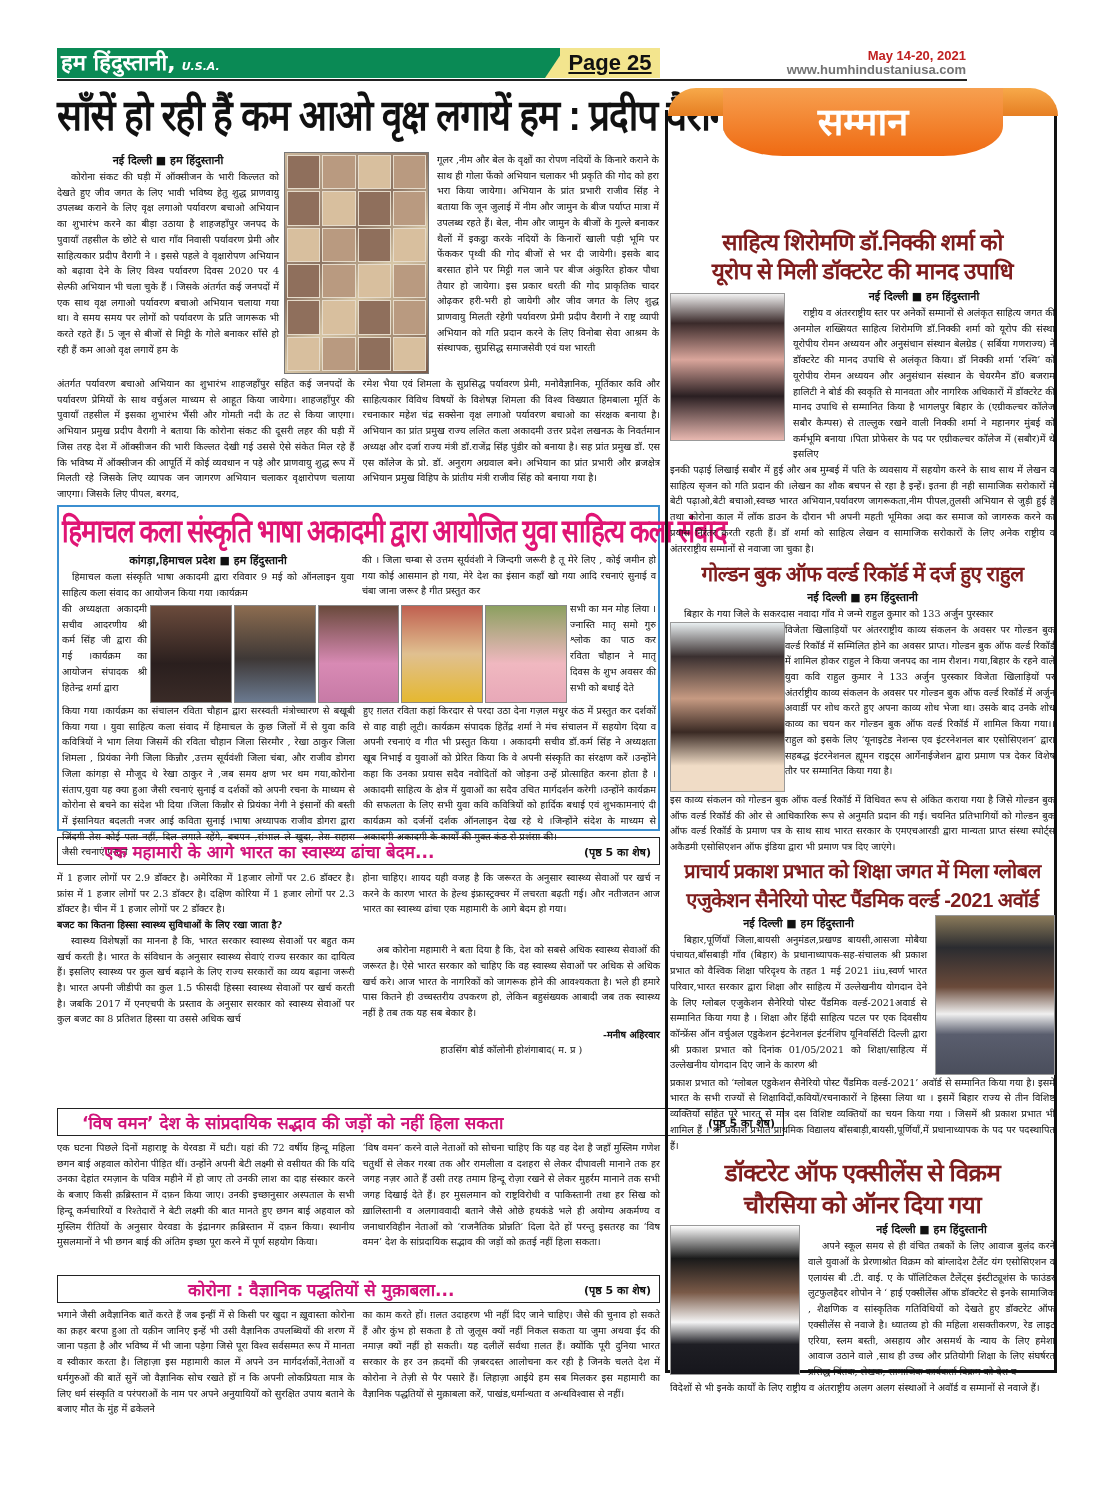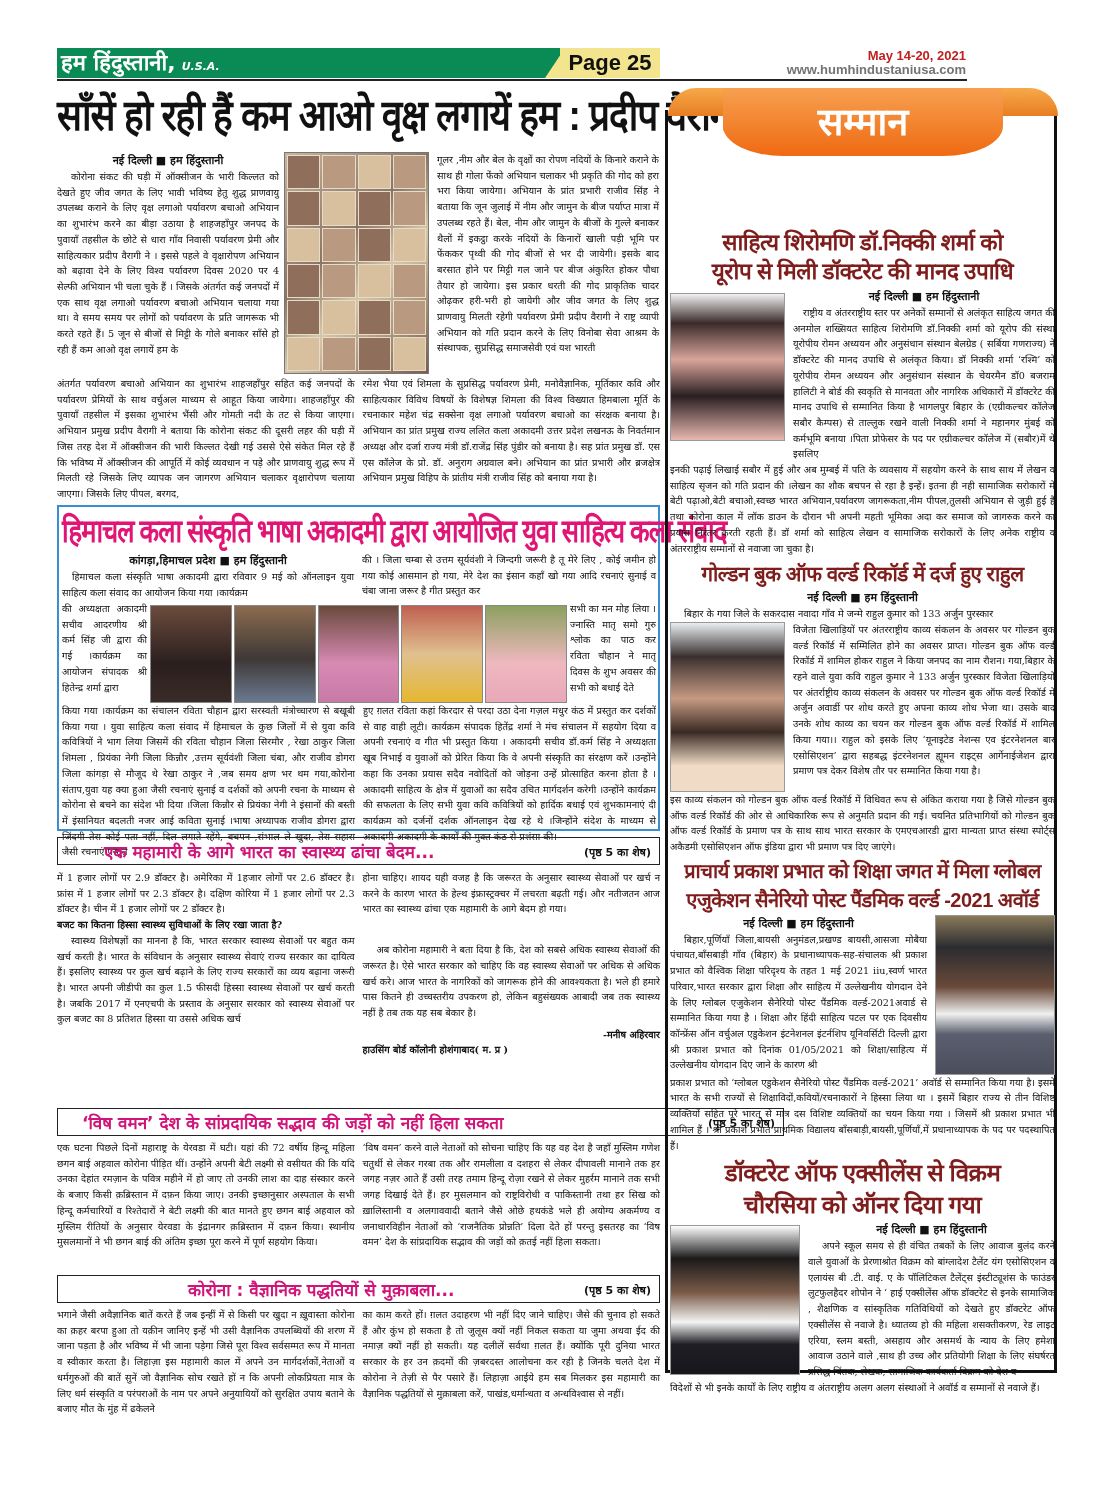--- a/index.html
+++ b/index.html
@@ -1,20 +1,20 @@
 <!DOCTYPE html>
 <html><head>
 <meta charset="utf-8">
 <style>
   * { box-sizing: border-box; margin: 0; padding: 0; }
   body { width: 1118px; height: 1490px; background: #fff; font-family: "DejaVu Serif", serif; color: #111; position: relative; overflow: hidden; }
   .abs { position: absolute; }
   .masthead { left: 57px; top: 48px; width: 506px; height: 30px; background: #0a8a55; color: #fff; font-family: "DejaVu Sans", sans-serif; font-weight: bold; font-size: 22px; line-height: 30px; padding-left: 4px; }
   .masthead .usa { font-style: italic; font-size: 11px; margin-left: 6px; }
-  .pagebox { left: 560px; top: 48px; width: 100px; height: 30px; background: #f3e58e; font-family: "Liberation Sans", sans-serif; font-weight: bold; font-size: 22px; line-height: 30px; text-align: center; }
+  .pagebox { left: 560px; top: 48px; width: 100px; height: 30px; background: #f3e58e; font-family: "Liberation Sans", sans-serif; font-weight: bold; font-size: 22px; line-height: 30px; text-align: center; text-decoration: underline; }
   .pagewedge { left: 545px; top: 48px; width: 0; height: 0; border-bottom: 30px solid #f3e58e; border-left: 20px solid transparent; }
   .date { right: 152px; top: 48px; color: #c02020; font-family: "Liberation Sans", sans-serif; font-weight: bold; font-size: 13px; text-align: right; }
   .site { right: 152px; top: 62px; color: #737373; font-family: "Liberation Sans", sans-serif; font-weight: bold; font-size: 13px; text-align: right; }
   .topline { left: 57px; top: 79px; width: 910px; height: 2px; background: #222; }
   .main-headline { left: 57px; top: 84px; width: 600px; font-family: "Liberation Sans", sans-serif; font-weight: bold; font-size: 37px; letter-spacing: -1px; white-space: nowrap; transform: scaleY(1.15); transform-origin: top left; }
   .dateline { font-weight: bold; font-size: 11px; text-align: center; margin-bottom: 2px; font-family: "DejaVu Sans", sans-serif; }
   .body-text { font-size: 9.6px; line-height: 15.7px; text-align: justify; }
   .photo-collage { left: 284px; top: 152px; width: 145px; height: 222px; background: linear-gradient(135deg,#c9b59a,#8c7463 40%,#d7c7a7 60%,#7a5b4a); border: 1px solid #777; display: grid; grid-template-columns: repeat(4,1fr); grid-template-rows: repeat(6,1fr); gap: 2px; padding: 2px; }
   .photo-collage div { background: #b99a80; border: 1px solid #e6dccc; }
   .photo-collage div:nth-child(odd) { background: #8f6f5c; }
@@ -128,21 +128,21 @@
   <div class="two-col">
     <div>
       <div class="body-text">में 1 हजार लोगों पर 2.9 डॉक्टर है। अमेरिका में 1हजार लोगों पर 2.6 डॉक्टर है। फ्रांस में 1 हजार लोगों पर 2.3 डॉक्टर है। दक्षिण कोरिया में 1 हजार लोगों पर 2.3 डॉक्टर है। चीन में 1 हजार लोगों पर 2 डॉक्टर है।</div>
       <div class="body-text" style="font-weight:bold;">बजट का कितना हिस्सा स्वास्थ्य सुविधाओं के लिए रखा जाता है?</div>
       <div class="body-text" style="text-indent:14px;">स्वास्थ्य विशेषज्ञों का मानना है कि, भारत सरकार स्वास्थ्य सेवाओं पर बहुत कम खर्च करती है। भारत के संविधान के अनुसार स्वास्थ्य सेवाएं राज्य सरकार का दायित्व हैं। इसलिए स्वास्थ्य पर कुल खर्च बढ़ाने के लिए राज्य सरकारों का व्यय बढ़ाना जरूरी है। भारत अपनी जीडीपी का कुल 1.5 फीसदी हिस्सा स्वास्थ्य सेवाओं पर खर्च करती है। जबकि 2017 में एनएचपी के प्रस्ताव के अनुसार सरकार को स्वास्थ्य सेवाओं पर कुल बजट का 8 प्रतिशत हिस्सा या उससे अधिक खर्च</div>
     </div>
     <div>
       <div class="body-text">होना चाहिए। शायद यही वजह है कि जरूरत के अनुसार स्वास्थ्य सेवाओं पर खर्च न करने के कारण भारत के हेल्थ इंफ्रास्ट्रक्चर में लचरता बढ़ती गई। और नतीजतन आज भारत का स्वास्थ्य ढांचा एक महामारी के आगे बेदम हो गया।</div>
       <div class="body-text" style="text-indent:14px;margin-top:25px;">अब कोरोना महामारी ने बता दिया है कि, देश को सबसे अधिक स्वास्थ्य सेवाओं की जरूरत है। ऐसे भारत सरकार को चाहिए कि वह स्वास्थ्य सेवाओं पर अधिक से अधिक खर्च करे। आज भारत के नागरिकों को जागरूक होने की आवश्यकता है। भले ही हमारे पास कितने ही उच्चस्तरीय उपकरण हो, लेकिन बहुसंख्यक आबादी जब तक स्वास्थ्य नहीं है तब तक यह सब बेकार है।</div>
       <div class="body-text" style="text-align:right; font-weight:bold; margin-top:6px;">-मनीष अहिरवार</div>
-      <div class="body-text" style="text-align:left; font-weight:bold;">हाउसिंग बोर्ड कॉलोनी होशंगाबाद( म. प्र )</div>
+      <div class="body-text" style="text-align:center; font-weight:normal;">हाउसिंग बोर्ड कॉलोनी होशंगाबाद( म. प्र )</div>
     </div>
   </div>
 </div>
 
 <div class="abs banner-box" style="left:57px; top:1108px; width:727px;">
   <span class="banner-title" style="padding-left:24px;">‘विष वमन’ देश के सांप्रदायिक सद्भाव की जड़ों को नहीं हिला सकता</span>
   <span class="banner-note">(पृष्ठ 5 का शेष)</span>
 </div>
 <div class="abs" style="left:57px; top:1140px; width:603px;">
   <div class="two-col">
@@ -178,21 +178,21 @@
     <div>
       <div class="dateline">नई दिल्ली ■ हम हिंदुस्तानी</div>
       <div class="body-text" style="text-indent:10px;">राष्ट्रीय व अंतरराष्ट्रीय स्तर पर अनेकों सम्मानों से अलंकृत साहित्य जगत की अनमोल शख्सियत साहित्य शिरोमणि डॉ.निक्की शर्मा को यूरोप की संस्था यूरोपीय रोमन अध्ययन और अनुसंधान संस्थान बेलग्रेड ( सर्बिया गणराज्य) ने डॉक्टरेट की मानद उपाधि से अलंकृत किया। डॉ निक्की शर्मा ‘रश्मि’ को यूरोपीय रोमन अध्ययन और अनुसंधान संस्थान के चेयरमैन डॉ0 बजराम हालिटी ने बोर्ड की स्वकृति से मानवता और नागरिक अधिकारों में डॉक्टरेट की मानद उपाधि से सम्मानित किया है भागलपुर बिहार के (एग्रीकल्चर कॉलेज सबौर कैम्पस) से ताल्लुक रखने वाली निक्की शर्मा ने महानगर मुंबई को कर्मभूमि बनाया ।पिता प्रोफेसर के पद पर एग्रीकल्चर कॉलेज में (सबौर)में थे इसलिए</div>
     </div>
   </div>
   <div class="body-text">इनकी पढ़ाई लिखाई सबौर में हुई और अब मुम्बई में पति के व्यवसाय में सहयोग करने के साथ साथ में लेखन व साहित्य सृजन को गति प्रदान की ।लेखन का शौक बचपन से रहा है इन्हें। इतना ही नही सामाजिक सरोकारों में बेटी पढ़ाओ,बेटी बचाओ,स्वच्छ भारत अभियान,पर्यावरण जागरूकता,नीम पीपल,तुलसी अभियान से जुड़ी हुई हैं तथा कोरोना काल में लॉक डाउन के दौरान भी अपनी महती भूमिका अदा कर समाज को जागरुक करने का प्रयास निरंतर करती रहती हैं। डॉ शर्मा को साहित्य लेखन व सामाजिक सरोकारों के लिए अनेक राष्ट्रीय व अंतरराष्ट्रीय सम्मानों से नवाजा जा चुका है।</div>
 
   <div class="rhead" style="font-size:20.5px; line-height:30px; margin-top:3px;">गोल्डन बुक ऑफ वर्ल्ड रिकॉर्ड में दर्ज हुए राहुल</div>
   <div class="dateline">नई दिल्ली ■ हम हिंदुस्तानी</div>
   <div class="body-text" style="text-indent:14px;">बिहार के गया जिले के सकरदास नवादा गाँव मे जन्मे राहुल कुमार को 133 अर्जुन पुरस्कार</div>
-  <div style="display:flex; gap:8px;">
+  <div style="display:flex; ">
     <div class="photo" style="width:115px; height:170px; flex:none; background:linear-gradient(180deg,#e8eef0 0%,#3a3030 20%,#c69a82 45%,#3a2a24 65%,#f0dcc6 85%);"></div>
     <div class="body-text">विजेता खिलाड़ियों पर अंतरराष्ट्रीय काव्य संकलन के अवसर पर गोल्डन बुक वर्ल्ड रिकॉर्ड में सम्मिलित होने का अवसर प्राप्त। गोल्डन बुक ऑफ वर्ल्ड रिकॉर्ड में शामिल होकर राहुल ने किया जनपद का नाम रौशन। गया,बिहार के रहने वाले युवा कवि राहुल कुमार ने 133 अर्जुन पुरस्कार विजेता खिलाड़ियों पर अंतर्राष्ट्रीय काव्य संकलन के अवसर पर गोल्डन बुक ऑफ वर्ल्ड रिकॉर्ड में अर्जुन अवार्डी पर शोध करते हुए अपना काव्य शोध भेजा था। उसके बाद उनके शोध काव्य का चयन कर गोल्डन बुक ऑफ वर्ल्ड रिकॉर्ड में शामिल किया गया।। राहुल को इसके लिए ‘यूनाइटेड नेशन्स एव इंटरनेशनल बार एसोसिएशन’ द्वारा सहबद्ध इंटरनेशनल ह्यूमन राइट्स आर्गेनाईजेशन द्वारा प्रमाण पत्र देकर विशेष तौर पर सम्मानित किया गया है।</div>
   </div>
   <div class="body-text">इस काव्य संकलन को गोल्डन बुक ऑफ वर्ल्ड रिकॉर्ड में विधिवत रूप से अंकित कराया गया है जिसे गोल्डन बुक ऑफ वर्ल्ड रिकॉर्ड की ओर से आधिकारिक रूप से अनुमति प्रदान की गई। चयनित प्रतिभागियों को गोल्डन बुक ऑफ वर्ल्ड रिकॉर्ड के प्रमाण पत्र के साथ साथ भारत सरकार के एमएचआरडी द्वारा मान्यता प्राप्त संस्था स्पोर्ट्स अकैडमी एसोसिएशन ऑफ इंडिया द्वारा भी प्रमाण पत्र दिए जाएंगे।</div>
 
   <div class="rhead" style="font-size:20px; line-height:29px; margin-top:2px;">प्राचार्य प्रकाश प्रभात को शिक्षा जगत में मिला ग्लोबल</div>
   <div class="rhead" style="font-size:20px; line-height:29px;">एजुकेशन सैनेरियो पोस्ट पैंडमिक वर्ल्ड -2021 अवॉर्ड</div>
   <div style="display:flex; gap:8px;">
     <div style="flex:1;">
       <div class="dateline">नई दिल्ली ■ हम हिंदुस्तानी</div>

